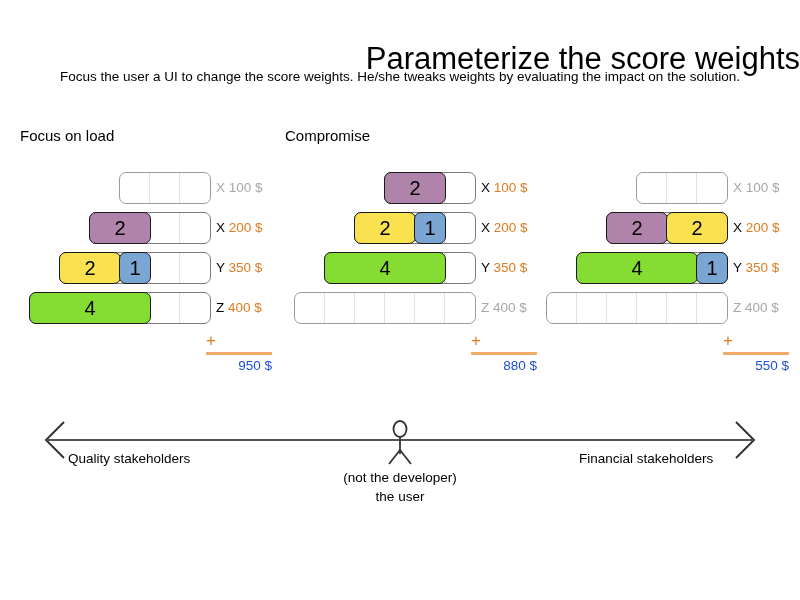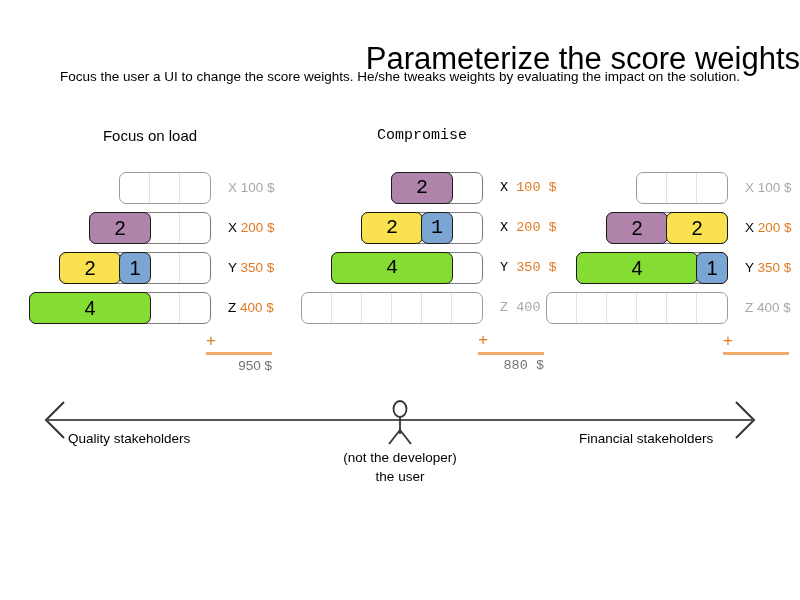--- a/index.html
+++ b/index.html
@@ -46,29 +46,29 @@
     width: 800px;
     height: 250px;
   }
   .column {
     position: absolute;
     top: 0;
     width: 260px;
     height: 250px;
   }
   .col-0 { left: 20px; }
-  .col-1 { left: 292px; font-family: Liberation Mono, monospace; }
+  .col-1 { left: 285px; }
   .col-2 { left: 537px; }
 
   .col-title {
     position: absolute;
     top: 0;
     left: 0;
     width: 260px;
-    text-align: center;
+    text-align: left;
     font-size: 15px;
     line-height: 20px;
   }
 
   
   .row {
     position: absolute;
     height: 34px;
     left: 0;
     width: 260px;
@@ -121,21 +121,20 @@
   .block.green  { background: #85dd33; }
 
   
   .row-label {
     position: absolute;
     top: 6px;
     left: 196px;
     font-size: 13.5px;
     line-height: 19px;
     white-space: nowrap;
-    margin-left: 12px;
   }
   .lbl-key { color: #000000; }
   .lbl-val { color: #e07b20; }
   .row-label.inactive .lbl-key,
   .row-label.inactive .lbl-val { color: #a8a8a8; }
 
   
   .sum {
     position: absolute;
     top: 206px;
@@ -160,27 +159,27 @@
     background: #f0ab6b;
   }
   .sum-total {
     position: absolute;
     top: 24px;
     left: 0;
     width: 252px;
     text-align: right;
     font-size: 13.5px;
     line-height: 19px;
-    color: #737373;
+    color: #1d4ed8;
   }
 
   
   .axis {
     position: absolute;
-    top: 388px;
+    top: 408px;
     left: 0;
     width: 800px;
     height: 120px;
   }
   .axis-svg {
     position: absolute;
     top: 0; left: 0;
   }
   .axis-label {
     position: absolute;
@@ -346,20 +345,21 @@
           <div class="cell"></div>
           <div class="cell"></div>
           <div class="cell"></div>
           <div class="cell"></div>
         </div>
         <div class="row-label inactive"><span class="lbl-key">Z</span> <span class="lbl-val">400 $</span></div>
       </div>
       <div class="sum">
         <div class="sum-plus">+</div>
         <div class="sum-rule"></div>
+        <div class="sum-total">550 $</div>
       </div>
     </div>
   </div>
 
 <div class="axis">
   <svg class="axis-svg" width="800" height="120">
     <line x1="48" y1="32" x2="752" y2="32" stroke="#555555" stroke-width="2.2"></line>
     <polyline points="64,14 46,32 64,50" fill="none" stroke="#333333" stroke-width="2"></polyline>
     <polyline points="736,14 754,32 736,50" fill="none" stroke="#333333" stroke-width="2"></polyline>
     <g>

